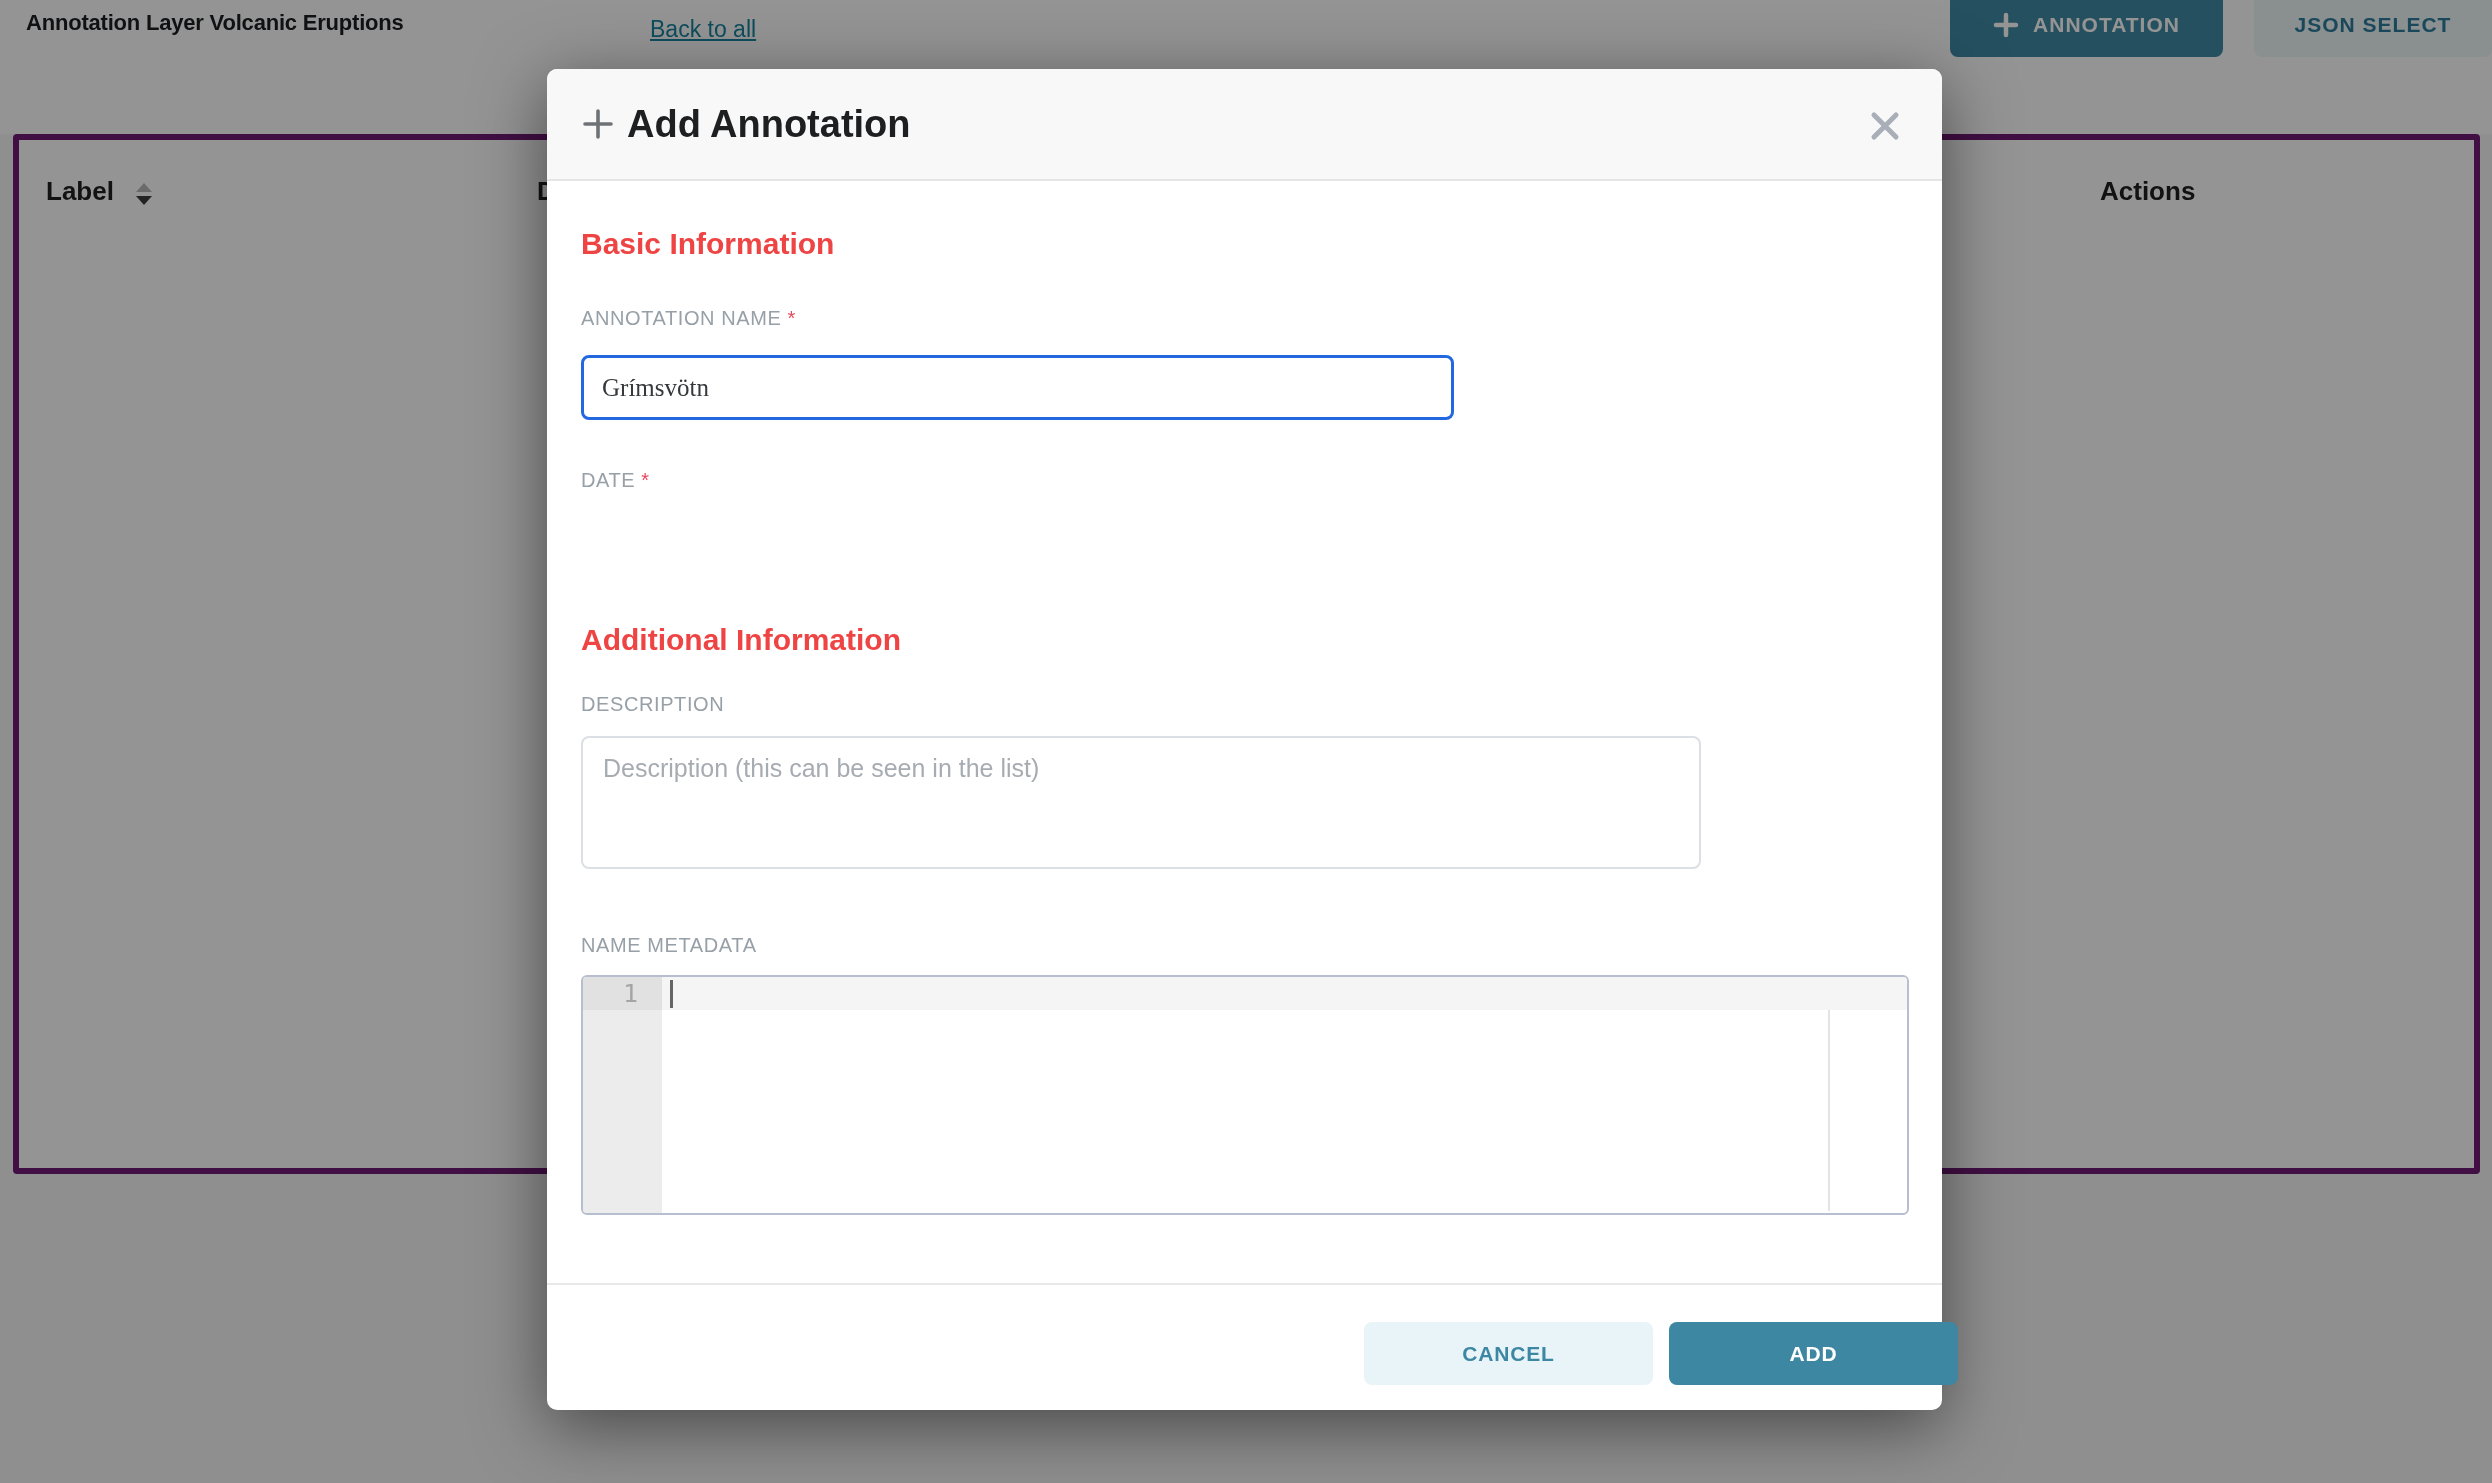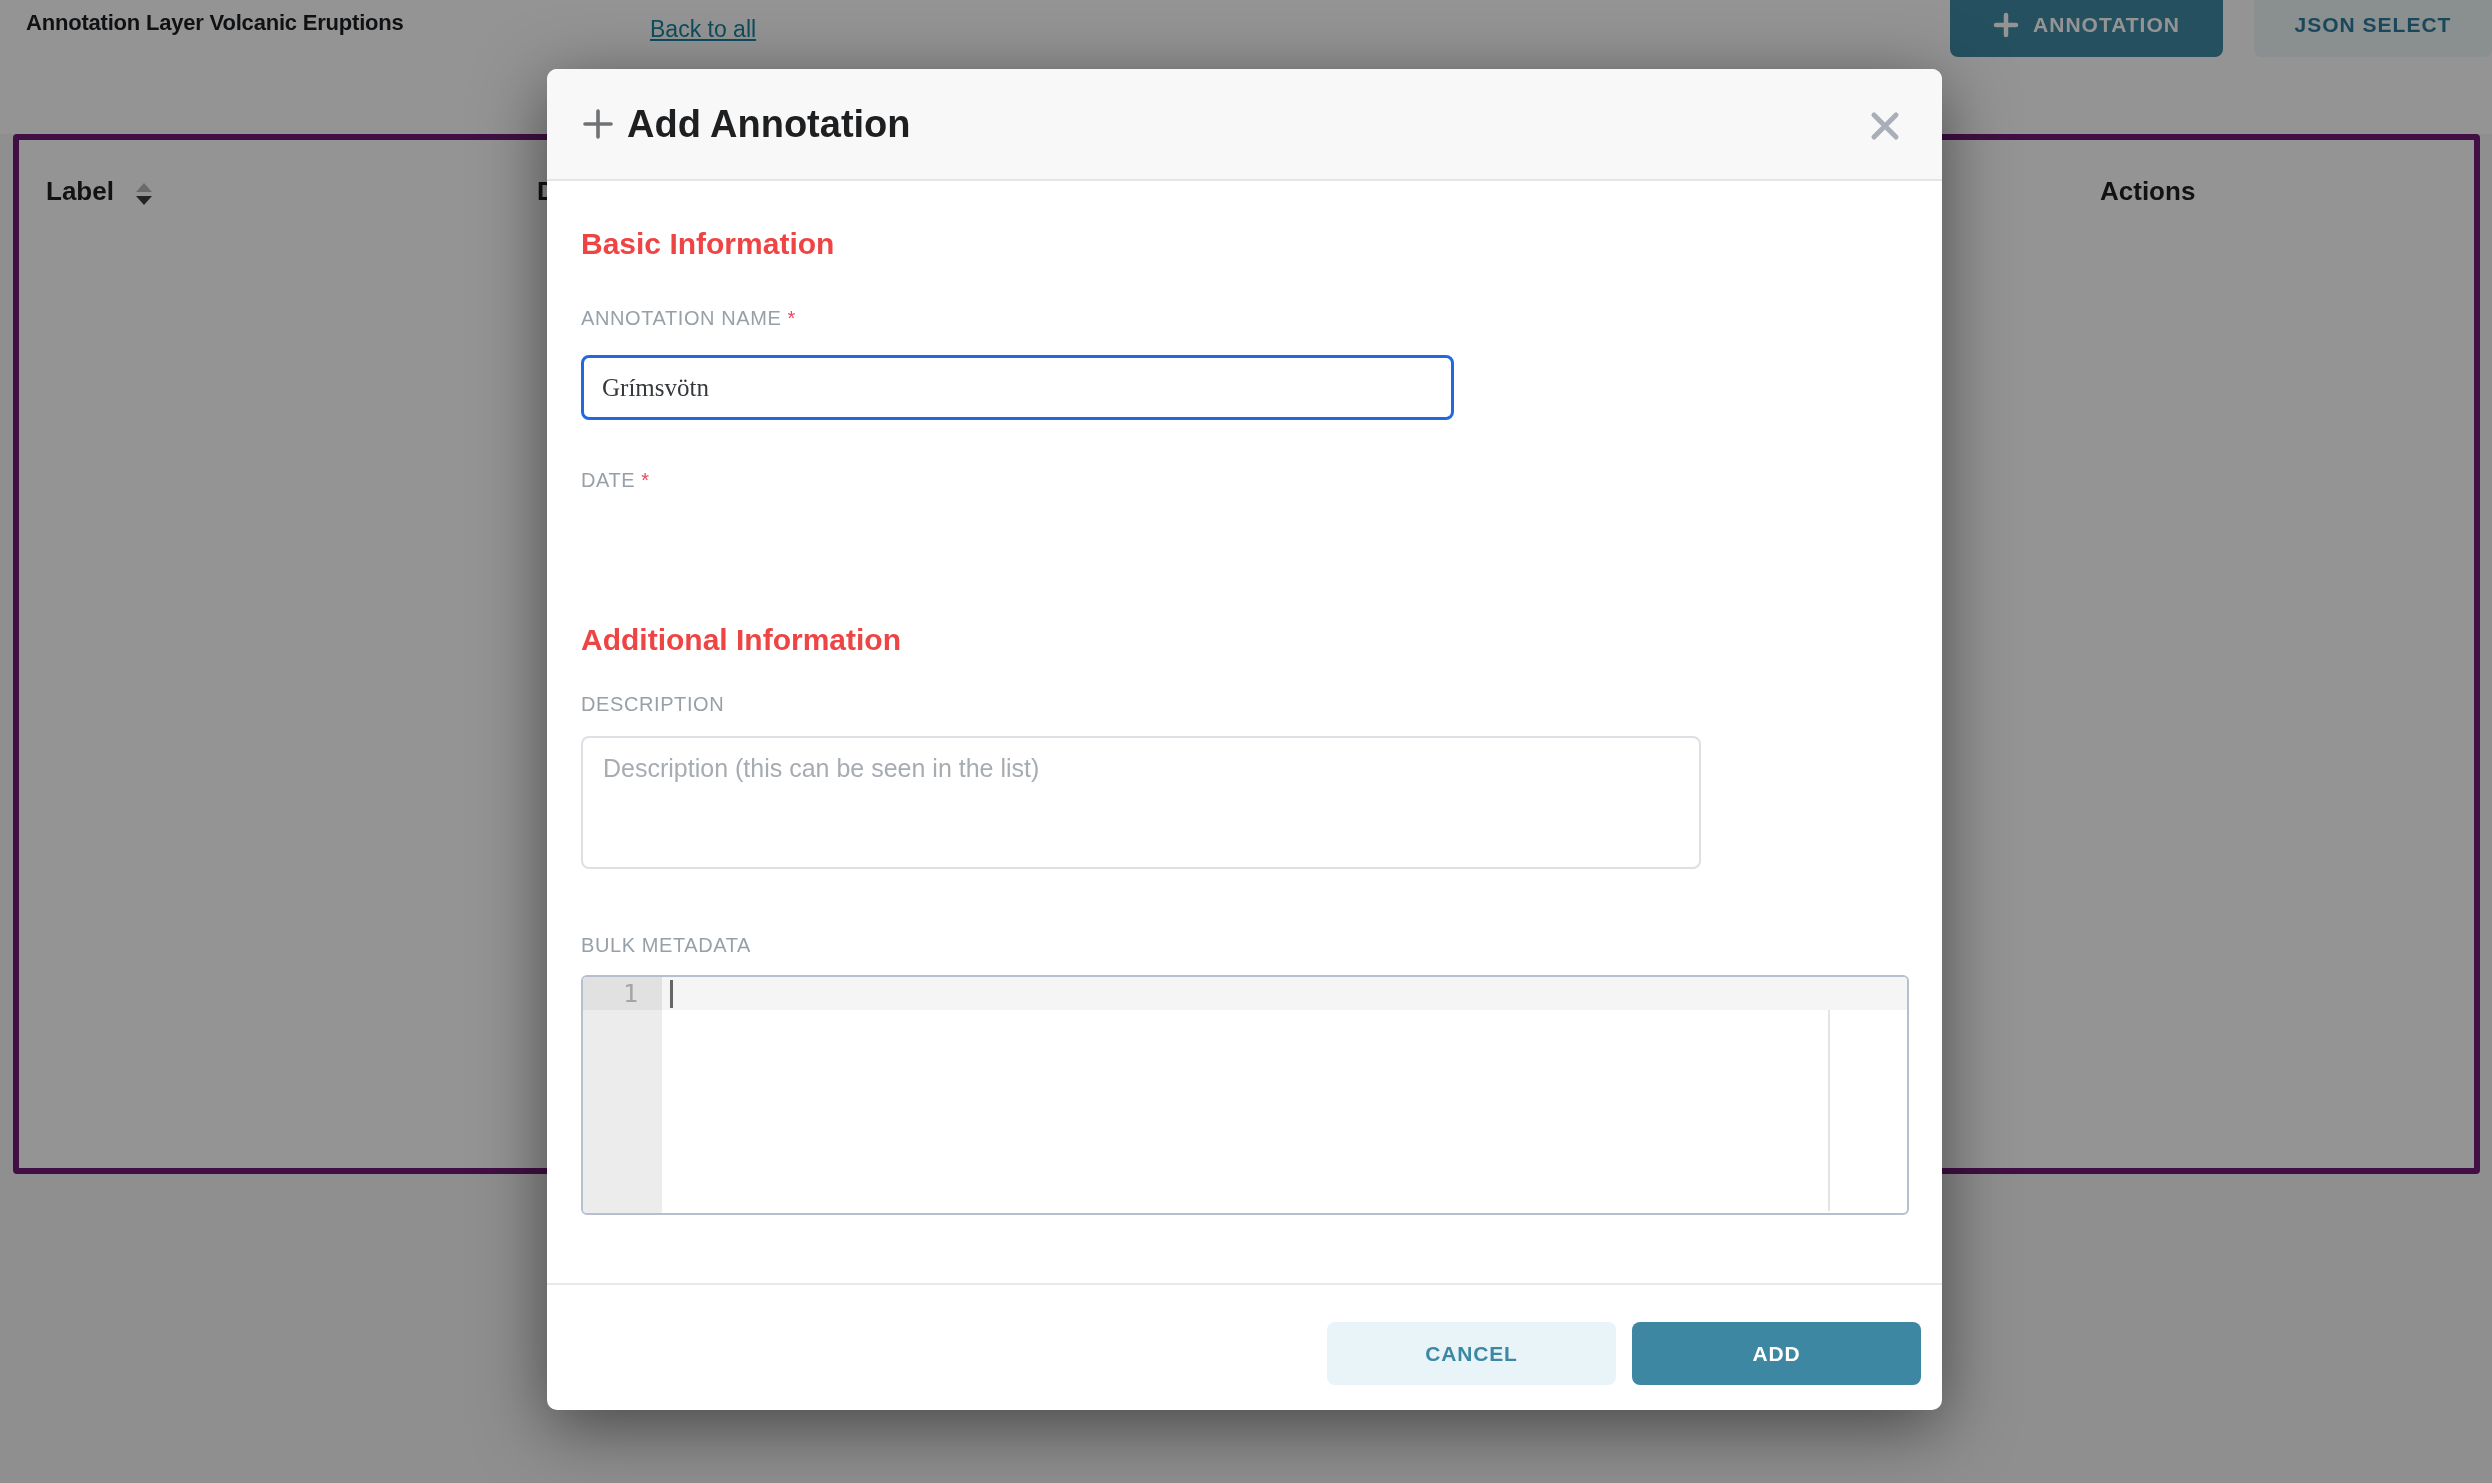--- a/index.html
+++ b/index.html
@@ -58,21 +58,21 @@
   .gutter{position:absolute;left:0;top:0;width:79px;height:100%;background:#ececec;}
   .gutter-cell-active{position:absolute;left:0;top:0;width:79px;height:33px;background:#e1e1e1;
                       font-family:"DejaVu Sans Mono",monospace;font-size:25px;color:#a5a5a5;line-height:33px;text-align:right;
                       box-sizing:border-box;padding-right:24px;}
   .active-line{position:absolute;left:79px;right:0;top:0;height:33px;background:#f5f5f5;}
   .cursor-bar{position:absolute;left:87px;top:3px;width:3px;height:28px;background:#666666;}
   .print-margin{position:absolute;left:1245px;top:33px;bottom:2px;width:2px;background:#e4e4e4;}
 
   .footer-divider{position:absolute;left:0;right:0;top:1214px;height:2px;background:#e9e9e9;}
   .modal-btn{position:absolute;top:1253px;height:63px;width:289px;border:none;border-radius:8px;font-family:"Liberation Sans",sans-serif;
-             font-size:21px;font-weight:600;letter-spacing:0.8px;cursor:pointer;display:flex;align-items:center;justify-content:center;}
+             font-size:21px;font-weight:600;letter-spacing:0.8px;cursor:pointer;display:flex;align-items:center;justify-content:center;margin-left:37px;}
   .btn-cancel{left:780px;background:#e9f4f8;color:#3C87A3;}
   .btn-add{left:1085px;background:#3E87A3;color:#ffffff;}
 </style>
 </head>
 <body>
 
 <div class="stage">
 
   <div class="page-header">
     <div class="page-title">Annotation Layer Volcanic Eruptions</div>
@@ -130,21 +130,21 @@
     </div>
 
     <div class="sec-heading" style="top:554px;">Additional Information</div>
 
     <div class="field-label" style="top:624px;">
       <span>DESCRIPTION</span>
     </div>
     <textarea class="textarea-desc" placeholder="Description (this can be seen in the list)" style=""></textarea>
 
     <div class="field-label" style="top:865px;">
-      <span>BULK METADATA</span>
+      <span>NAME METADATA</span>
     </div>
     <div class="editor">
       <div class="gutter"></div>
       <div class="active-line"></div>
       <div class="gutter-cell-active">1</div>
       <div class="cursor-bar"></div>
       <div class="print-margin"></div>
     </div>
 
     <div class="footer-divider"></div>

